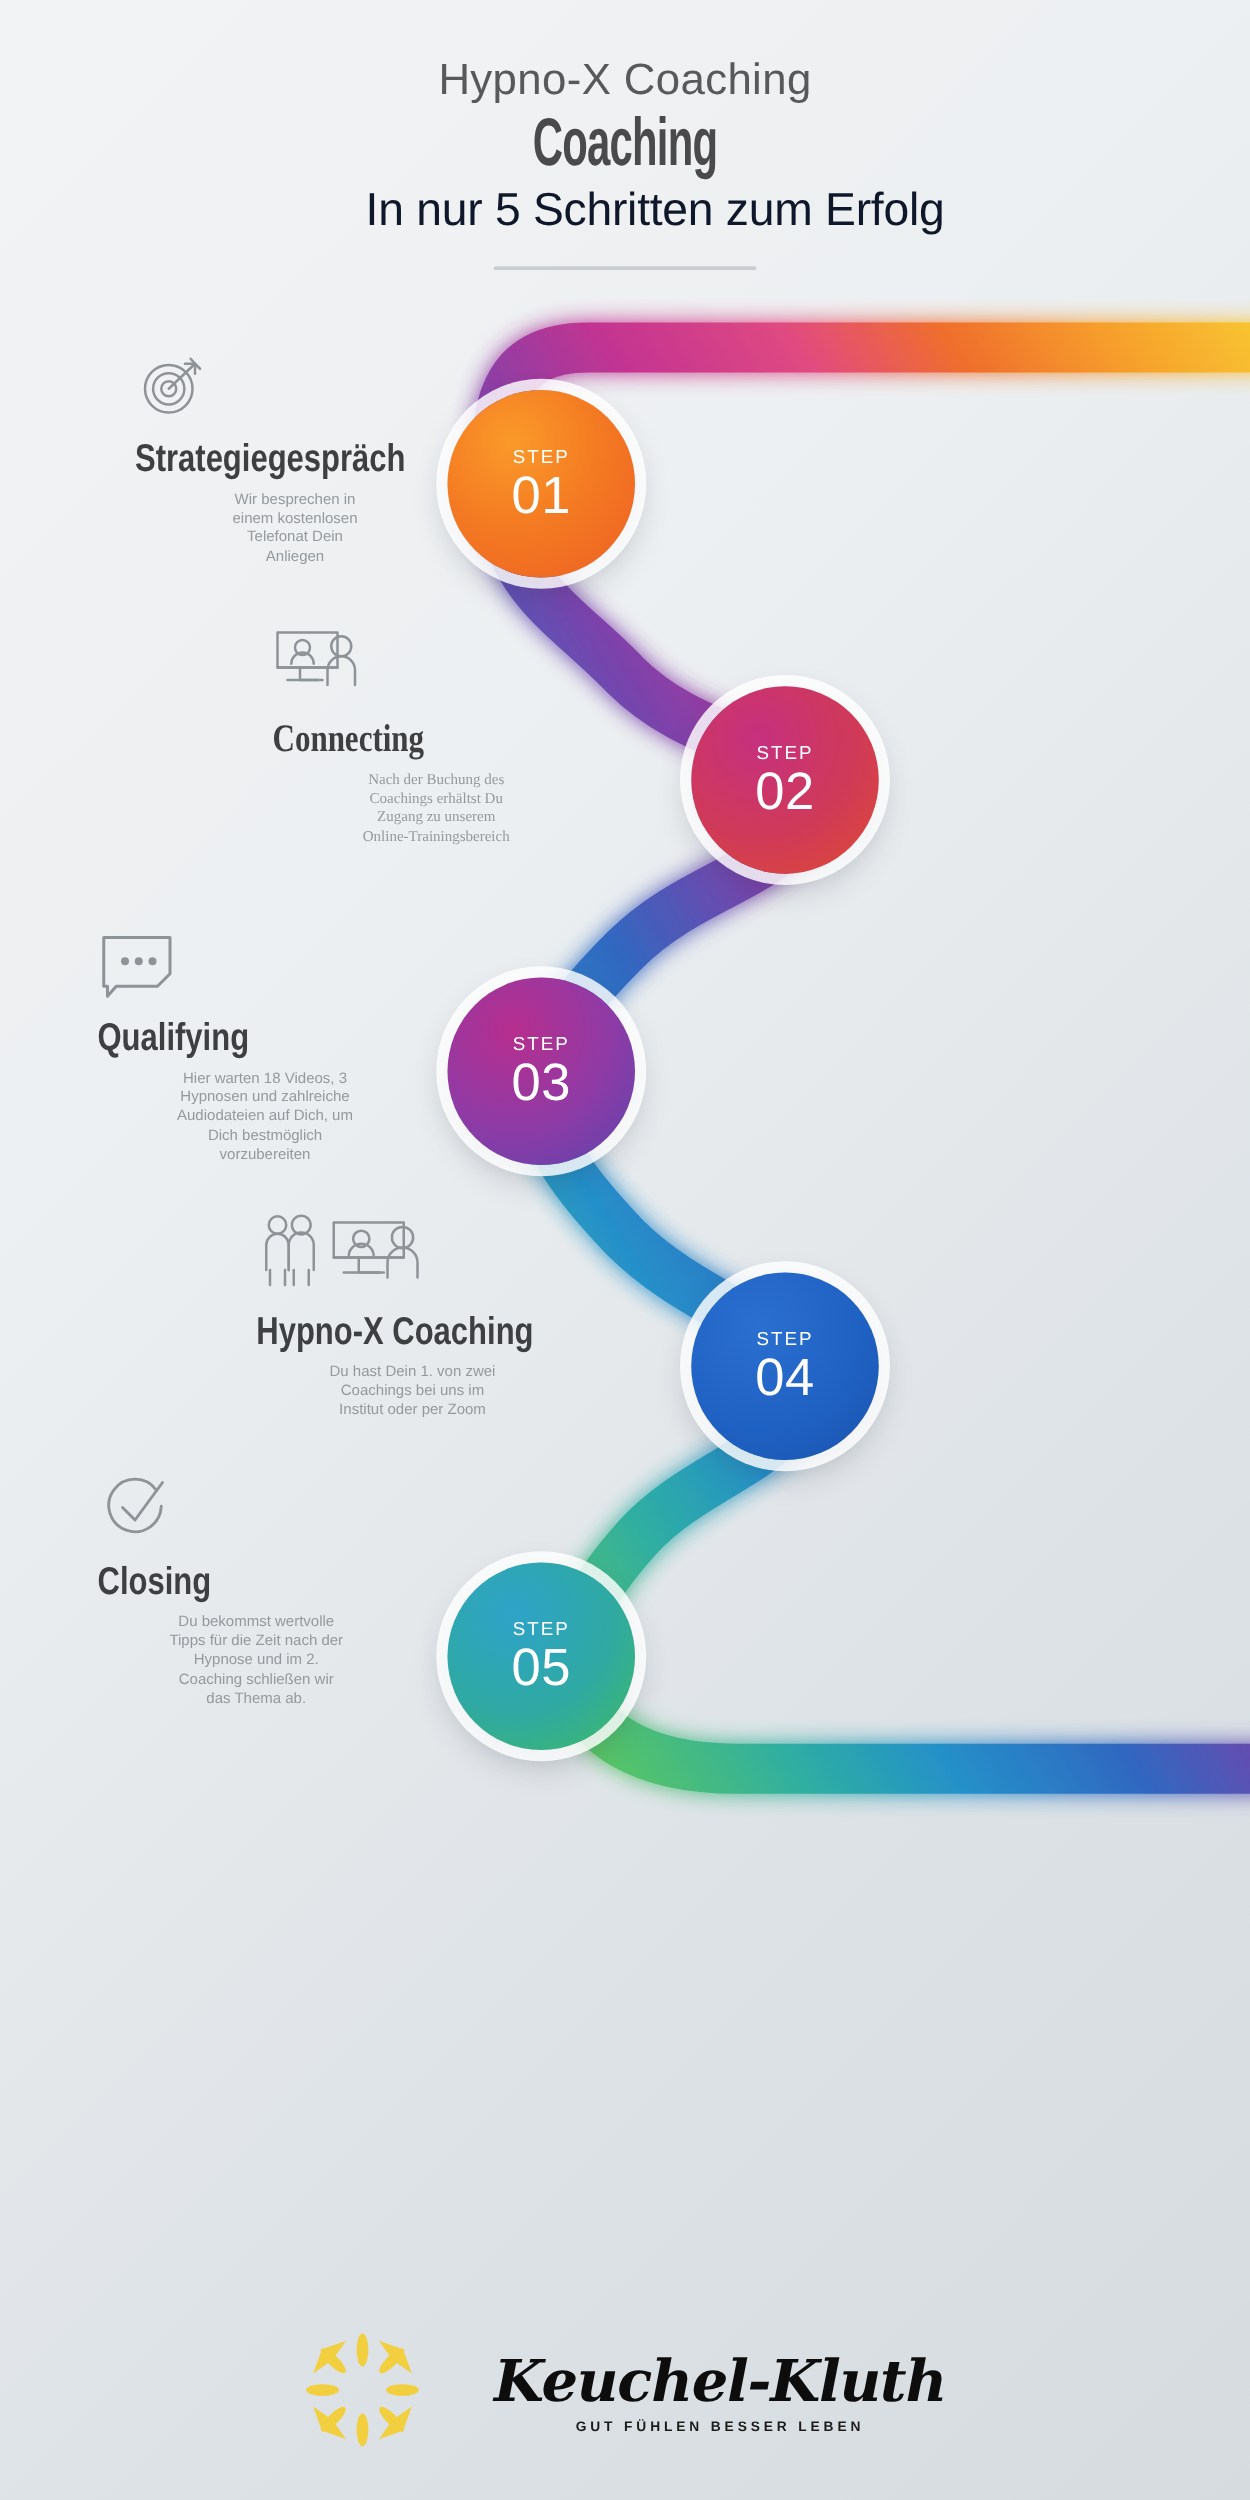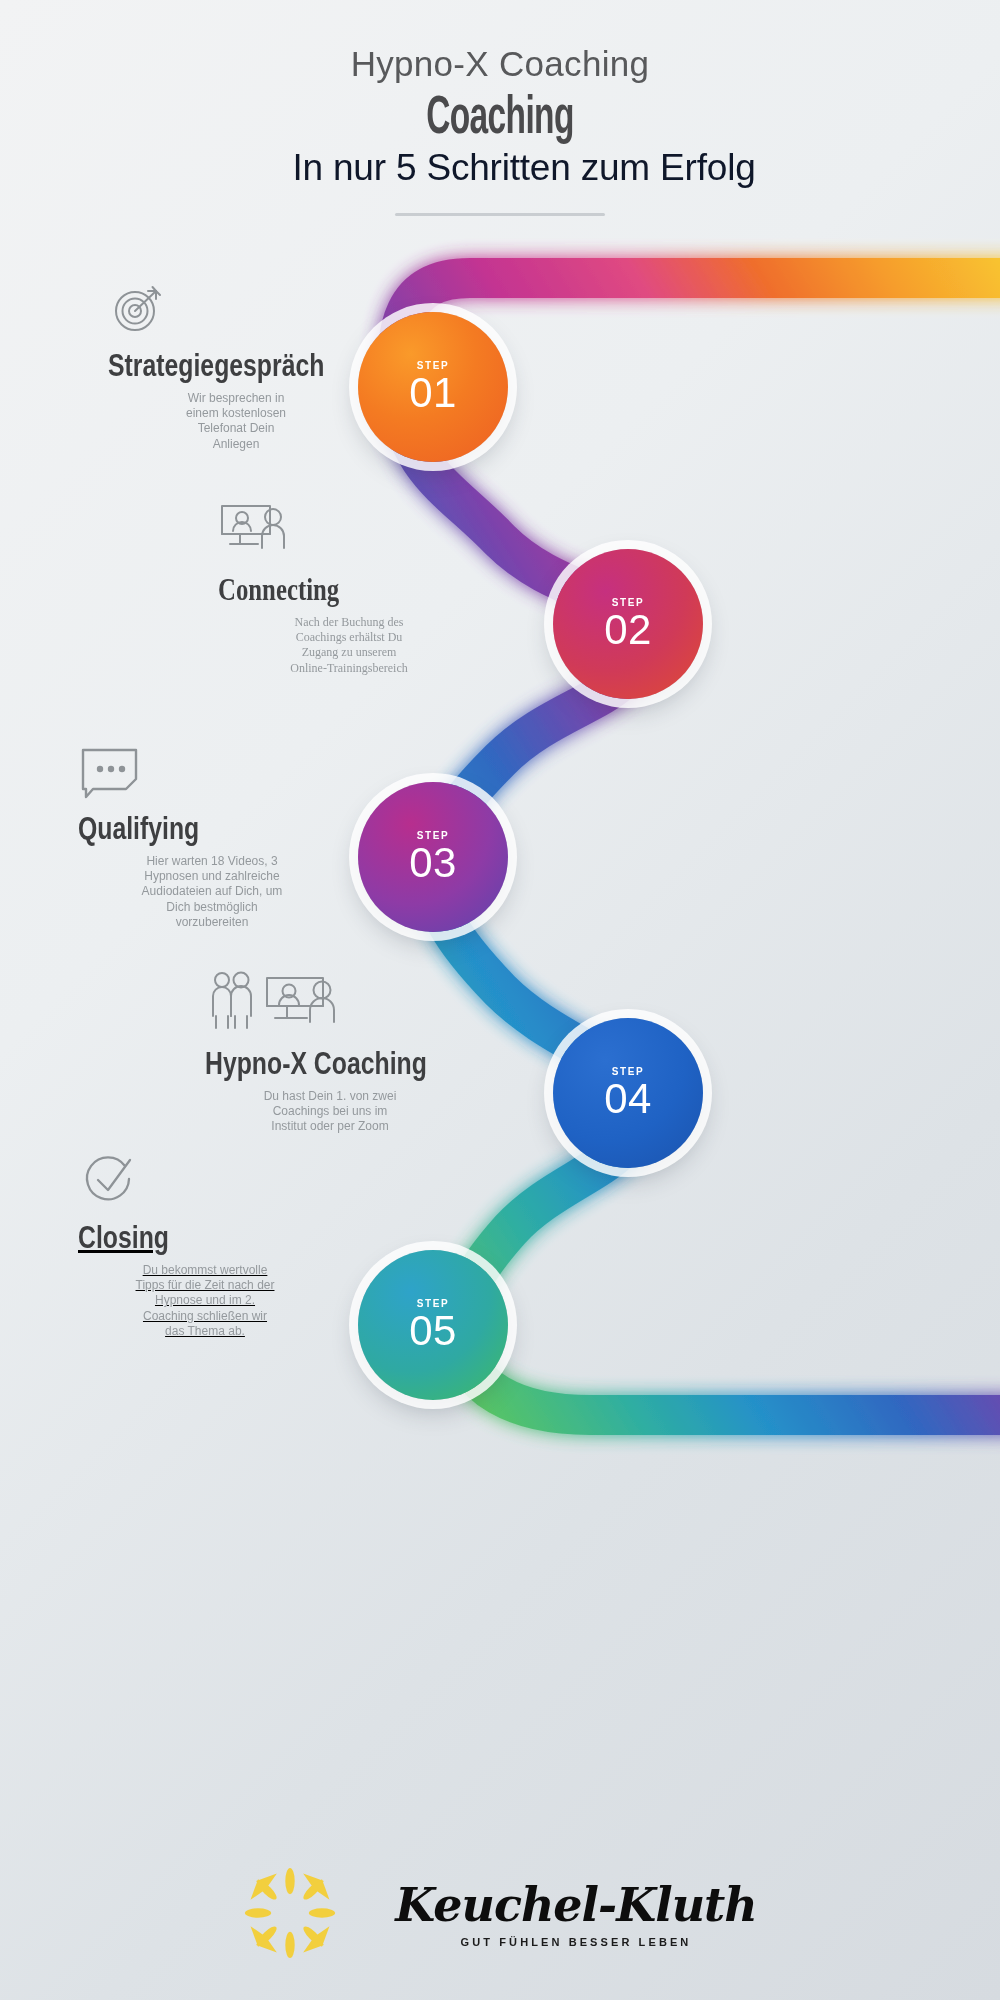--- a/index.html
+++ b/index.html
@@ -70,22 +70,22 @@
     display: flex;
     flex-direction: column;
     align-items: center;
     justify-content: center;
     color: #ffffff;
     box-shadow: 0 0 0 9px rgba(255,255,255,0.82),
                 0 10px 26px rgba(40,50,70,0.28);
     z-index: 5;
   }
   .circle .lbl {
-    font-size: 10px;
-    font-weight: 700;
+    font-size: 15px;
+    font-weight: 400;
     letter-spacing: 1.6px;
     margin-bottom: 1px;
   }
   .circle .num {
     font-size: 42px;
     font-weight: 400;
     line-height: 1;
     letter-spacing: 0.5px;
   }
 
@@ -119,21 +119,21 @@
     color: #94999d;
     font-weight: 400;
     white-space: pre-line;
     text-align: center;
   }
 
   #step-1 { left: 108px; top: 278px; width: 256px; }
   #step-2 { left: 218px; top: 500px; width: 262px; font-family: Liberation Serif, serif; }
   #step-3 { left: 78px; top: 745px;  width: 268px; }
   #step-4 { left: 205px; top: 970px; width: 250px; }
-  #step-5 { left: 78px;  top: 1152px; width: 254px; text-decoration: underline; }
+  #step-5 { left: 78px;  top: 1178px; width: 254px; }
 
   
   .footer {
     position: absolute;
     left: 0; right: 0;
     bottom: 36px;
     display: flex;
     align-items: center;
     justify-content: center;
     gap: 22px;

